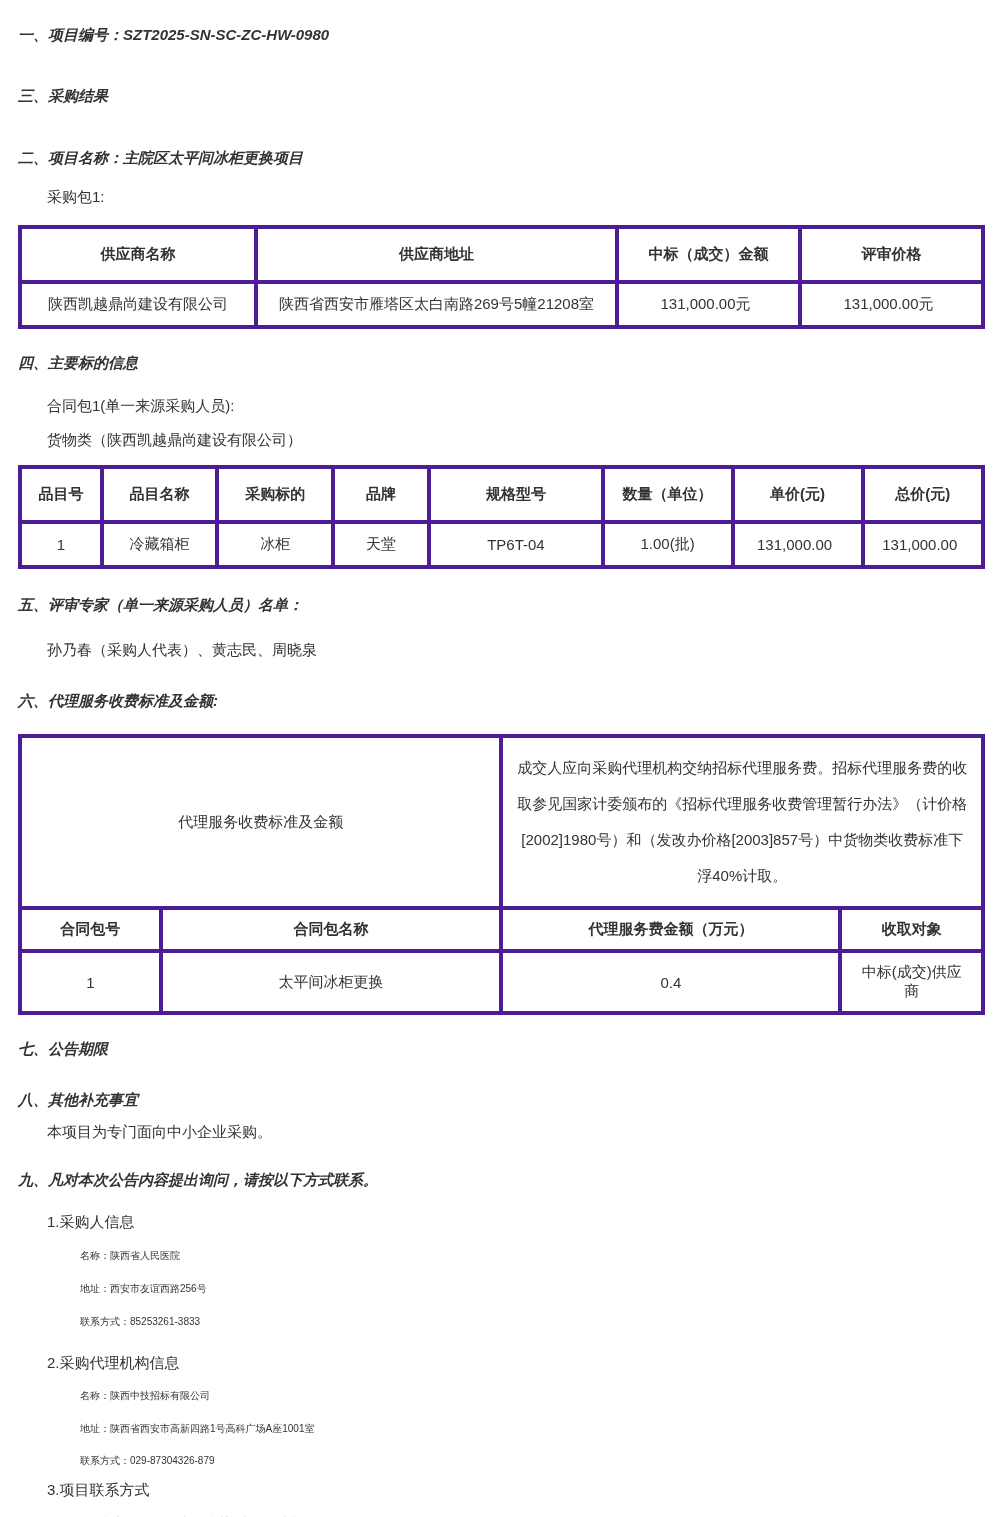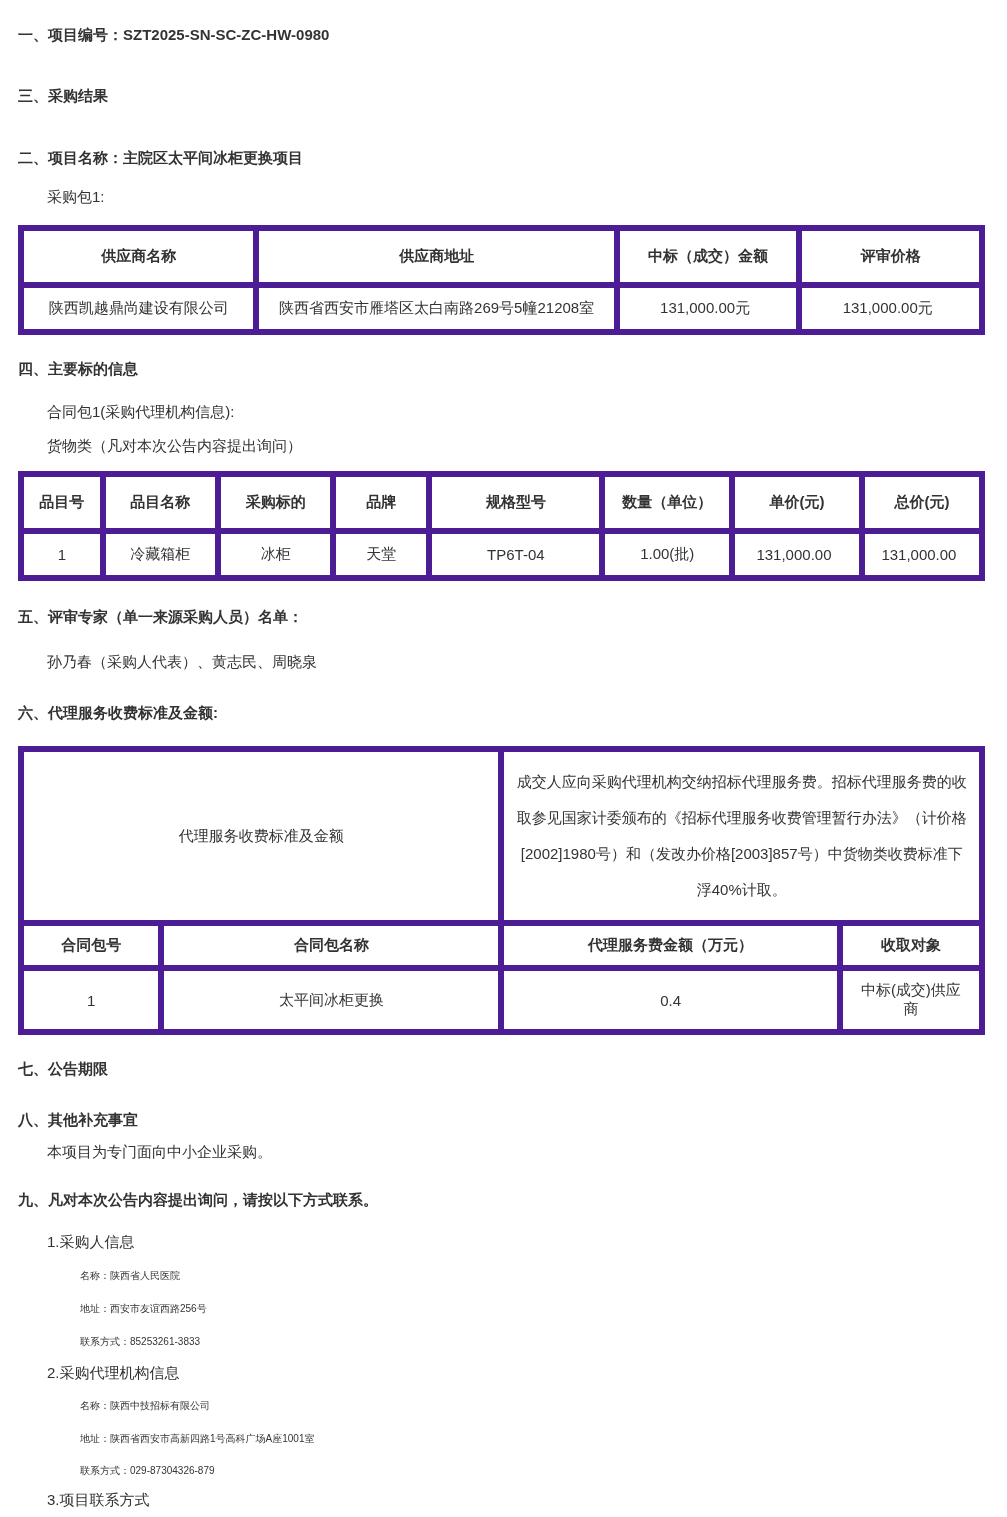--- a/index.html
+++ b/index.html
@@ -11,56 +11,57 @@
   }
   .page {
     width: 1007px;
     min-height: 1517px;
     padding: 27px 22px 10px 18px;
   }
   .heading {
     font-size: 15px;
     font-weight: bold;
     line-height: 16px;
+    font-style: italic;
   }
   .para {
     font-size: 15px;
     line-height: 16px;
     margin-left: 29px;
   }
   .detail {
     font-size: 10px;
     line-height: 16px;
     margin-left: 62px;
   }
   .tbl {
     width: 100%;
     border-collapse: collapse;
     table-layout: fixed;
   }
   .tbl th, .tbl td {
-    border: 6px solid #4c1d95;
+    border: 4px solid #4c1d95;
     font-size: 15px;
     text-align: center;
     vertical-align: middle;
     overflow: hidden;
   }
   .tbl th { font-weight: bold; padding: 16px 6px; }
   .tbl td { padding: 11px 4px; font-weight: normal; }
   .tbl3 th { padding: 10px 6px; }
   .tbl3 td { padding: 10px 16px; }
   .num { text-align: left; padding-right: 10px !important; }
   .merged-title { font-weight: bold; }
   .merged-note {
     font-weight: bold;
     text-align: center;
     line-height: 36px;
     padding: 12px 12px !important;
   }
-  .mt13{margin-top:13px}.mt15{margin-top:15px}.mt16{margin-top:16px}
+  .mt13{margin-top:13px}.mt15{margin-top:25px}.mt16{margin-top:16px}
   .mt17{margin-top:17px}.mt18{margin-top:18px}.mt20{margin-top:20px}
   .mt23{margin-top:23px}.mt25{margin-top:25px}.mt26{margin-top:26px}
   .mt27{margin-top:27px}.mt28{margin-top:28px}.mt29{margin-top:29px}
   .mt30{margin-top:16px}.mt32{margin-top:32px}.mt35{margin-top:35px}
   .mt45{margin-top:45px}.mt46{margin-top:46px}
 </style>
 </head>
 <body>
 
 <div class="page">
@@ -91,22 +92,22 @@
       <tr>
         <td>陕西凯越鼎尚建设有限公司</td>
         <td>陕西省西安市雁塔区太白南路269号5幢21208室</td>
         <td class="num">131,000.00元</td>
         <td class="num">131,000.00元</td>
       </tr>
     </tbody>
   </table>
 
   <div class="heading mt26">四、主要标的信息</div>
-  <div class="para mt27">合同包1(采购代理机构信息):</div>
-  <div class="para mt18">货物类（凡对本次公告内容提出询问）</div>
+  <div class="para mt27">合同包1(单一来源采购人员):</div>
+  <div class="para mt18">货物类（陕西凯越鼎尚建设有限公司）</div>
 
   <table class="tbl mt17">
     <colgroup>
       <col style="width:8.5%">
         <col style="width:12%">
         <col style="width:12%">
         <col style="width:10%">
       <col style="width:18%">
         <col style="width:13.5%">
         <col style="width:13.5%">

